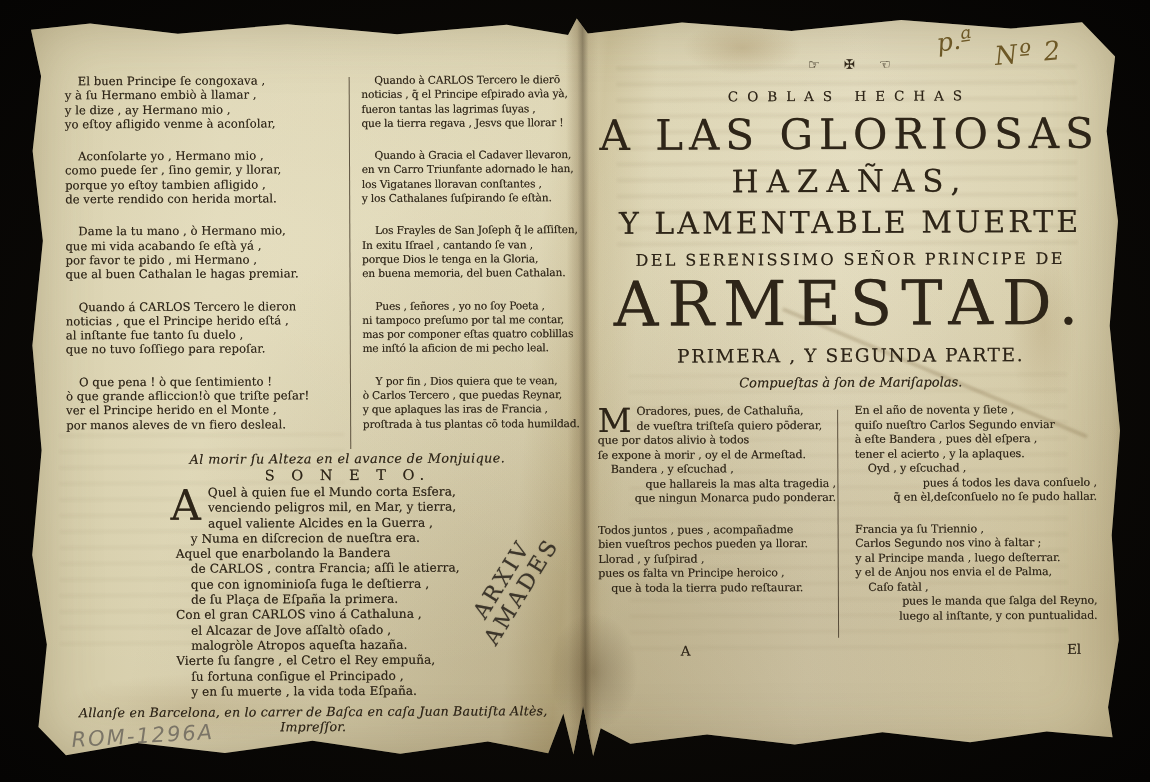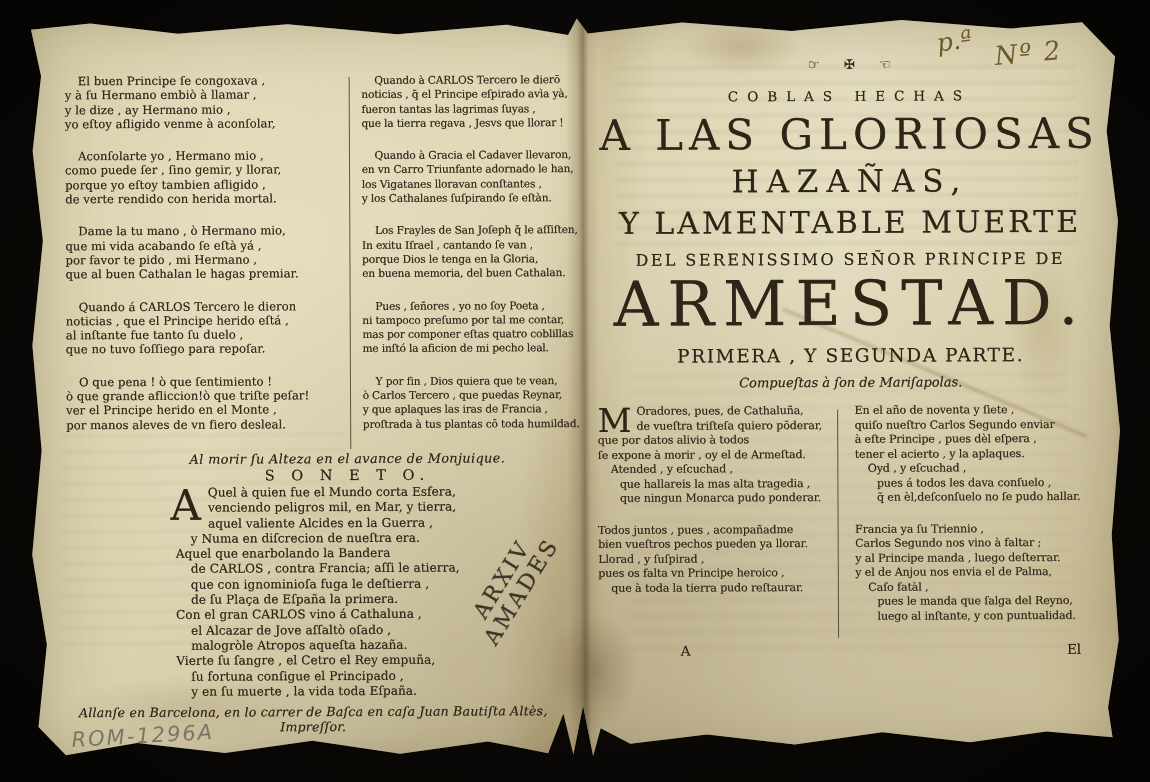--- a/index.html
+++ b/index.html
@@ -86,21 +86,21 @@
   .tune-line { font-style:italic; font-size:13px; margin-top:9px; }
 
   
   .rp-cols { display:flex; text-align:left; padding:14px 6px 0 18px; }
   .colA { width:238px; }
   .divider-r { width:0; border-left:1.6px solid rgba(44,33,20,0.72); height:228px; margin:6px 6px 0 2px; }
   .colB { width:252px; padding-left:10px; }
   .rp-cols .line { font-size:11px; line-height:14.5px; letter-spacing:-0.1px; }
   .rp-cols .stanza { margin-bottom:17px; }
   .rp-cols .stanza .line:nth-child(5) { margin-left:13px; }
-  .rp-cols .stanza .line:nth-child(n+6) { margin-left:22px; }
+  .rp-cols .stanza .line:nth-child(n+6) { margin-left:22px;text-align:right; }
   .dropcap-m { float:left; font-size:33px; line-height:27px; padding:2px 5px 0 0; }
   .sig-row { display:flex; justify-content:space-between; text-align:left; padding:0 42px 0 100px; font-size:13.5px; margin-top:1px; }
 
   
   .hand { position:absolute; color:#6d5826; font-style:italic; font-family:"DejaVu Serif",serif; }
   .hand-p { top:14px; right:148px; font-size:25px; transform:rotate(-8deg); }
   .hand-n { top:26px; right:58px; font-size:26px; transform:rotate(-5deg); letter-spacing:2px; }
   .stamp {
     position:absolute; left:424px; top:548px; transform:rotate(-58deg);
     color:rgba(54,48,38,0.90); font-size:22px; letter-spacing:3px; line-height:23px;
@@ -234,39 +234,39 @@
 
       <div class="rp-cols">
         <div class="colA">
           <div class="stanza">
             <span class="dropcap-m">M</span>
             <div>
                 <div class="line">Oradores, pues, de Cathaluña,</div>
                 <div class="line">de vueſtra triſteſa quiero pōderar,</div>
                 <div class="line">que por datos alivio à todos</div>
                 <div class="line">ſe expone à morir , oy el de Armeſtad.</div>
-                <div class="line">Atended , y eſcuchad ,</div>
+                <div class="line">Bandera , y eſcuchad ,</div>
                 <div class="line">que hallareis la mas alta tragedia ,</div>
                 <div class="line">que ningun Monarca pudo ponderar.</div>
               </div>
           </div>
           <div class="stanza">
               <div class="line">Todos juntos , pues , acompañadme</div>
               <div class="line">bien vueſtros pechos pueden ya llorar.</div>
               <div class="line">Llorad , y ſuſpirad ,</div>
               <div class="line">pues os falta vn Principe heroico ,</div>
               <div class="line">que à toda la tierra pudo reſtaurar.</div>
             </div>
         </div>
         <div class="divider-r"></div>
         <div class="colB">
             <div class="stanza">
               <div class="line">En el año de noventa y ſiete ,</div>
               <div class="line">quiſo nueſtro Carlos Segundo enviar</div>
-              <div class="line">à eſte Principe , pues dèl eſpera ,</div>
+              <div class="line">à eſte Bandera , pues dèl eſpera ,</div>
               <div class="line">tener el acierto , y la aplaques.</div>
               <div class="line">Oyd , y eſcuchad ,</div>
               <div class="line">pues á todos les dava conſuelo ,</div>
               <div class="line">q̃ en èl,deſconſuelo no ſe pudo hallar.</div>
             </div>
             <div class="stanza">
               <div class="line">Francia ya ſu Triennio ,</div>
               <div class="line">Carlos Segundo nos vino à faltar ;</div>
               <div class="line">y al Principe manda , luego deſterrar.</div>
               <div class="line">y el de Anjou nos envia el de Palma,</div>

